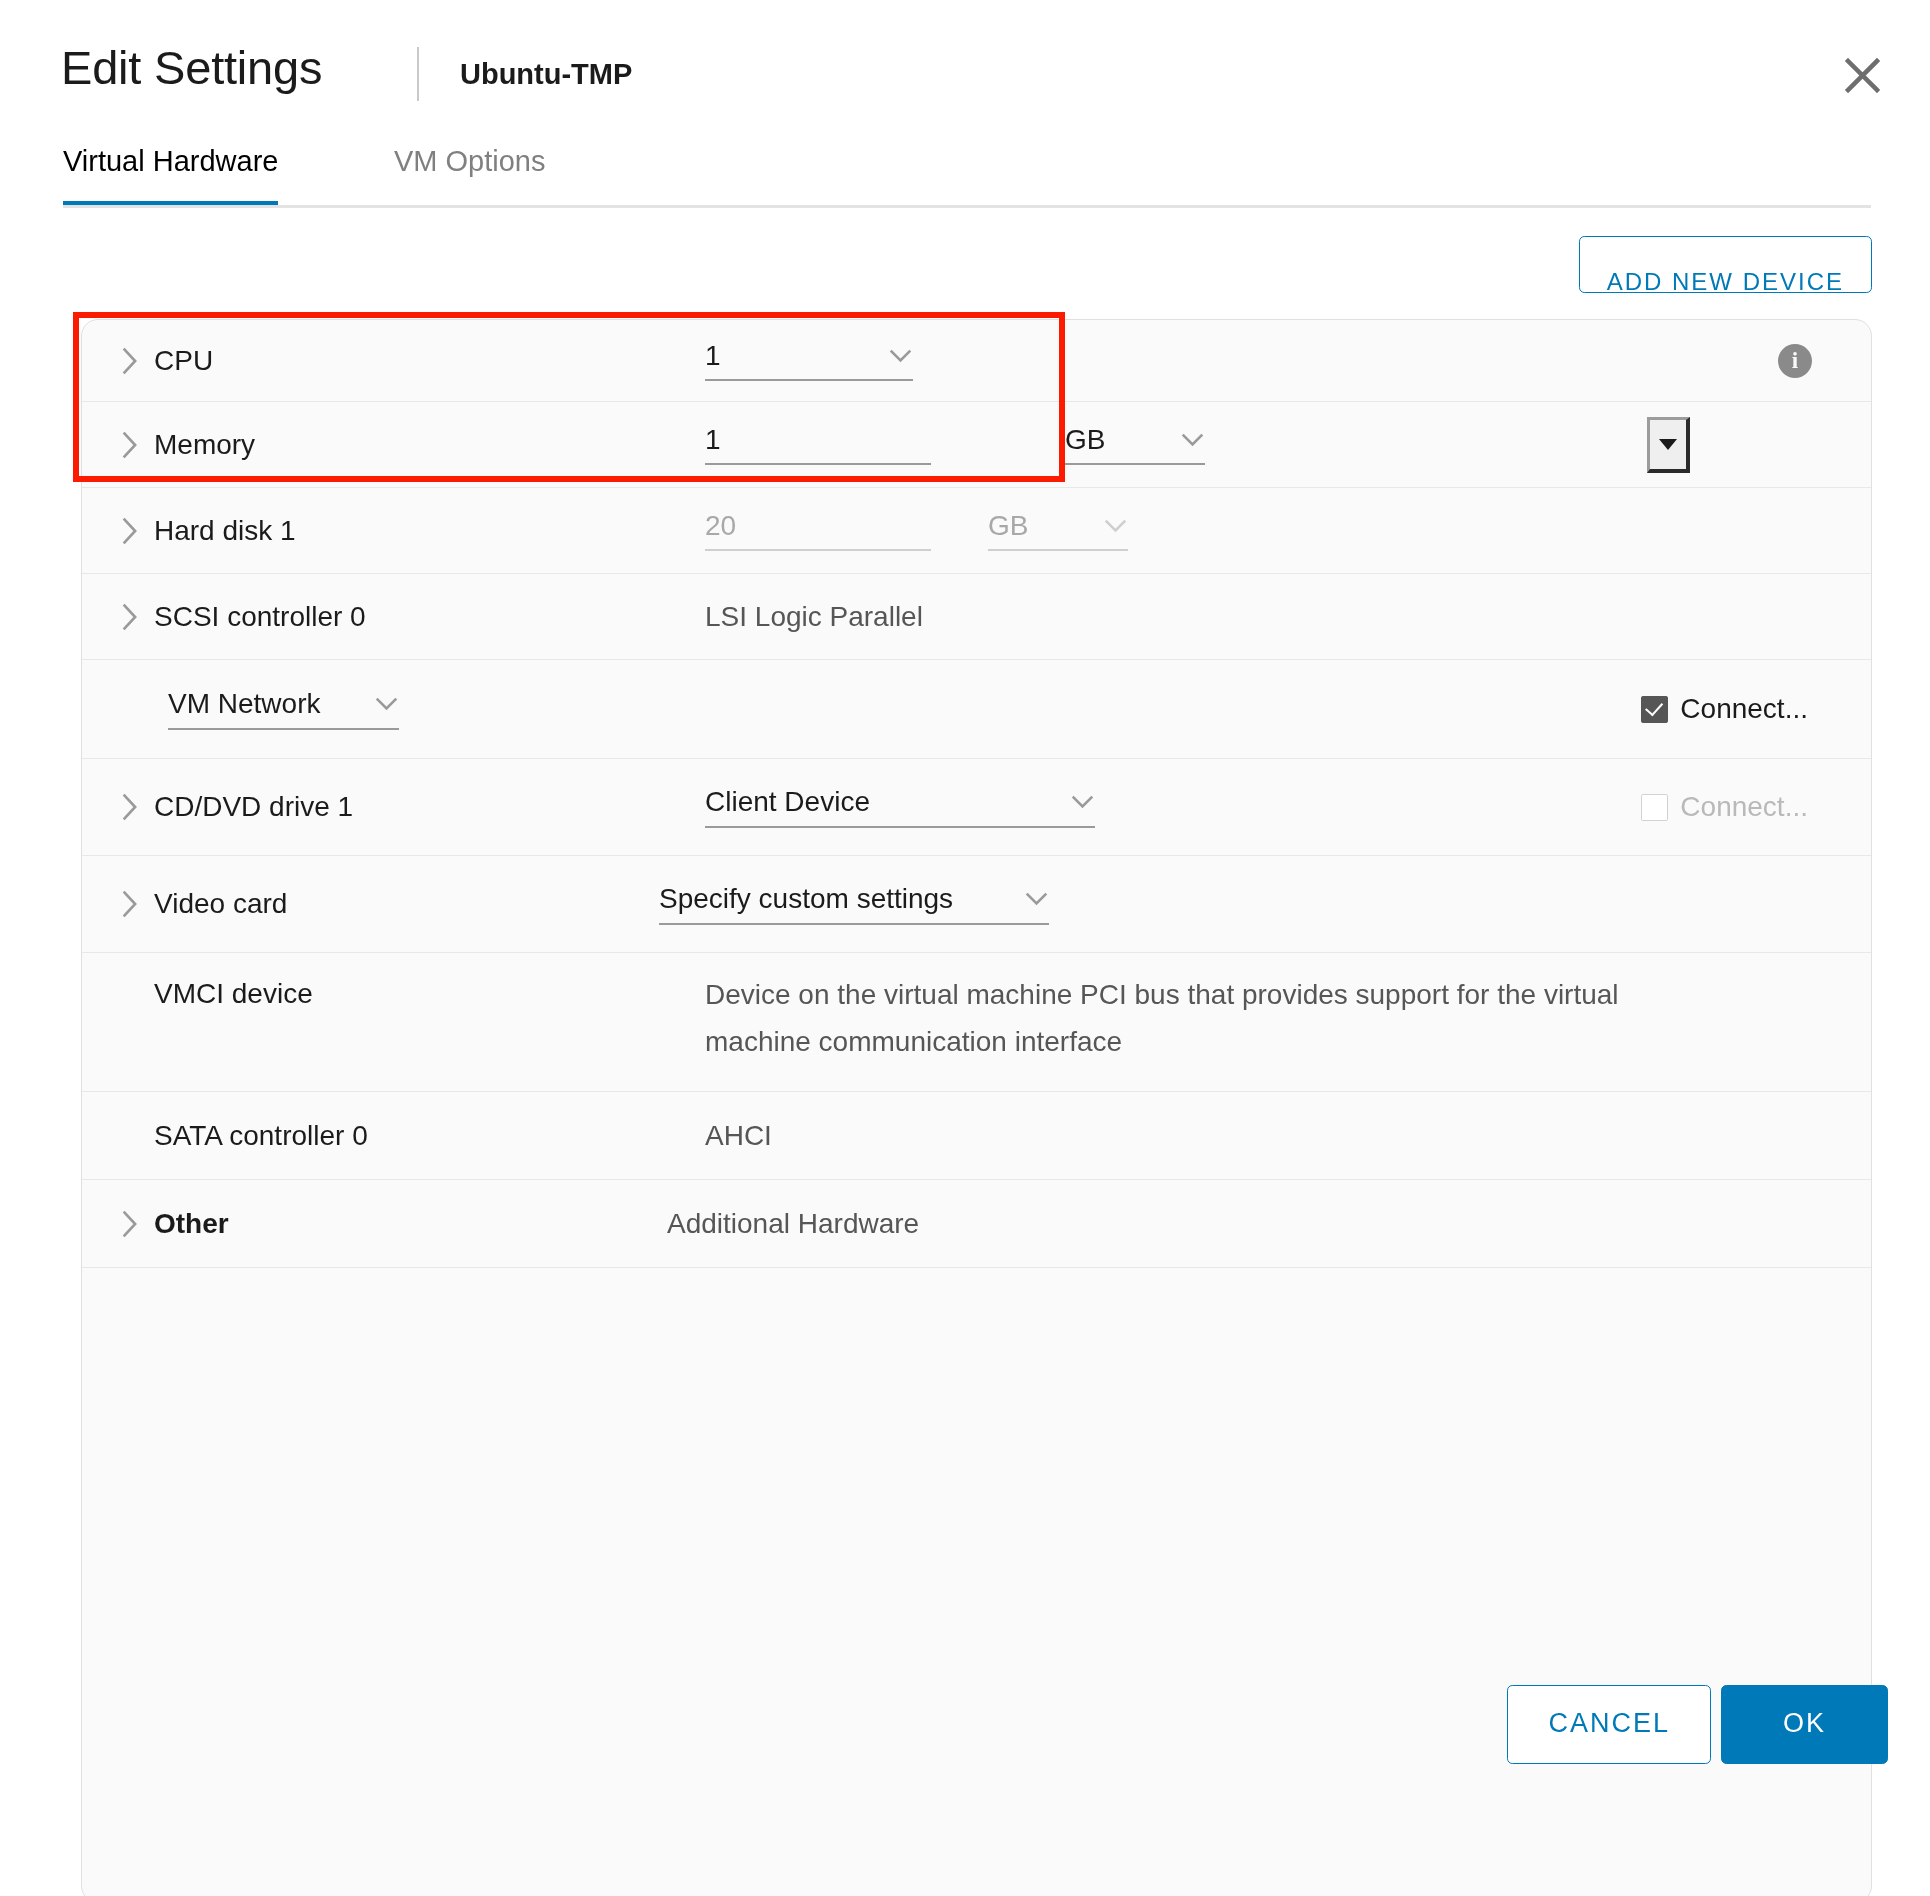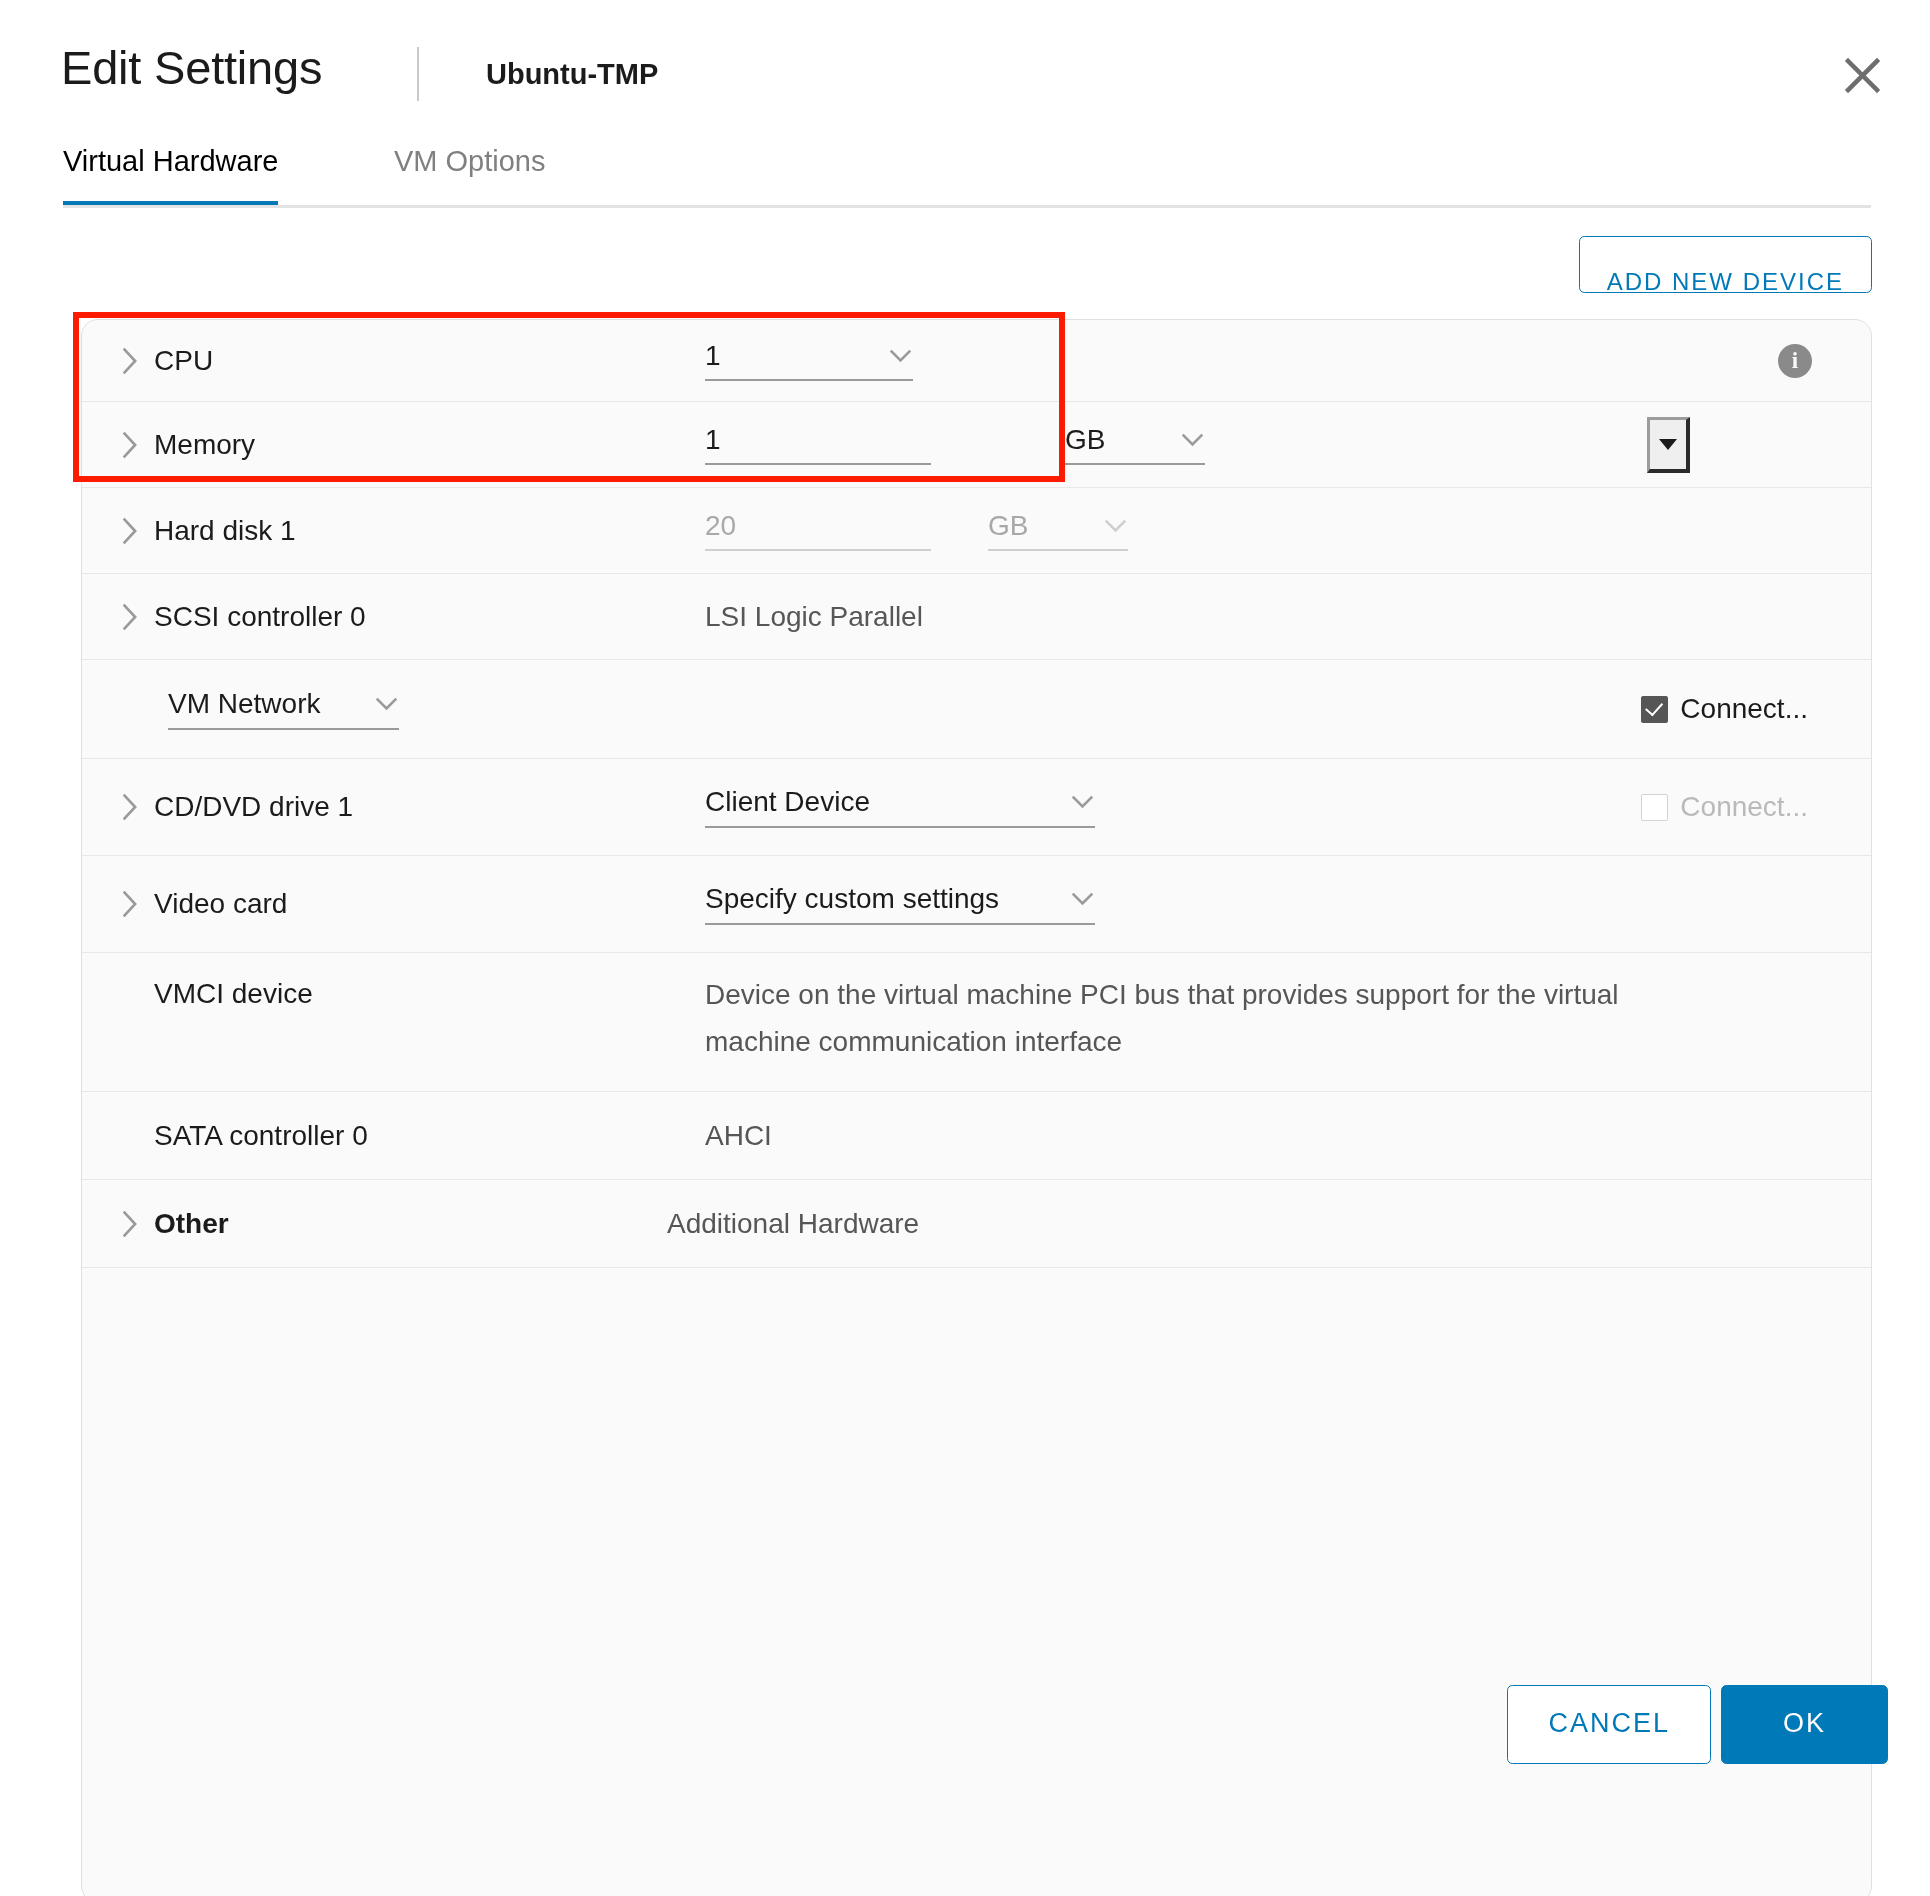--- a/index.html
+++ b/index.html
@@ -35,21 +35,21 @@
     line-height: 56px;
   }
   .title-divider {
     position: absolute;
     left: 417px; top: 47px;
     width: 1.8px; height: 54px;
     background: #c9c9c9;
   }
   .subtitle {
     position: absolute;
-    left: 486px; top: 56px;
+    left: 460px; top: 56px;
     font-size: 29px;
     font-weight: 700;
     color: #1b1b1b;
     line-height: 36px;
   }
   .close-btn {
     position: absolute;
     right: 45px; top: 52px;
     width: 47px; height: 47px;
     cursor: pointer;
@@ -468,21 +468,21 @@
     <div class="row" style="height:97px">
       <div class="row-label">
         <span class="caret">
           <svg width="19.7" height="30" viewBox="0 0 22 34">
               <path d="M4 3 L17 17 L4 31" stroke="#9a9a9a" stroke-width="3" fill="none"></path>
             </svg>
         </span>
         <span>Video card</span>
       </div>
       <div class="row-value">
-        <div class="uselect" style="width:390px;margin-left:86px">
+        <div class="uselect" style="width:390px;margin-left:40px">
           <span>Specify custom settings</span>
           <span class="chev">
             <svg width="25" height="16" viewBox="0 0 28 18">
                 <path d="M3 3 L14 14 L25 3" stroke="#9a9a9a" stroke-width="3" fill="none"></path>
               </svg>
           </span>
         </div>
       </div>
     </div>
 

